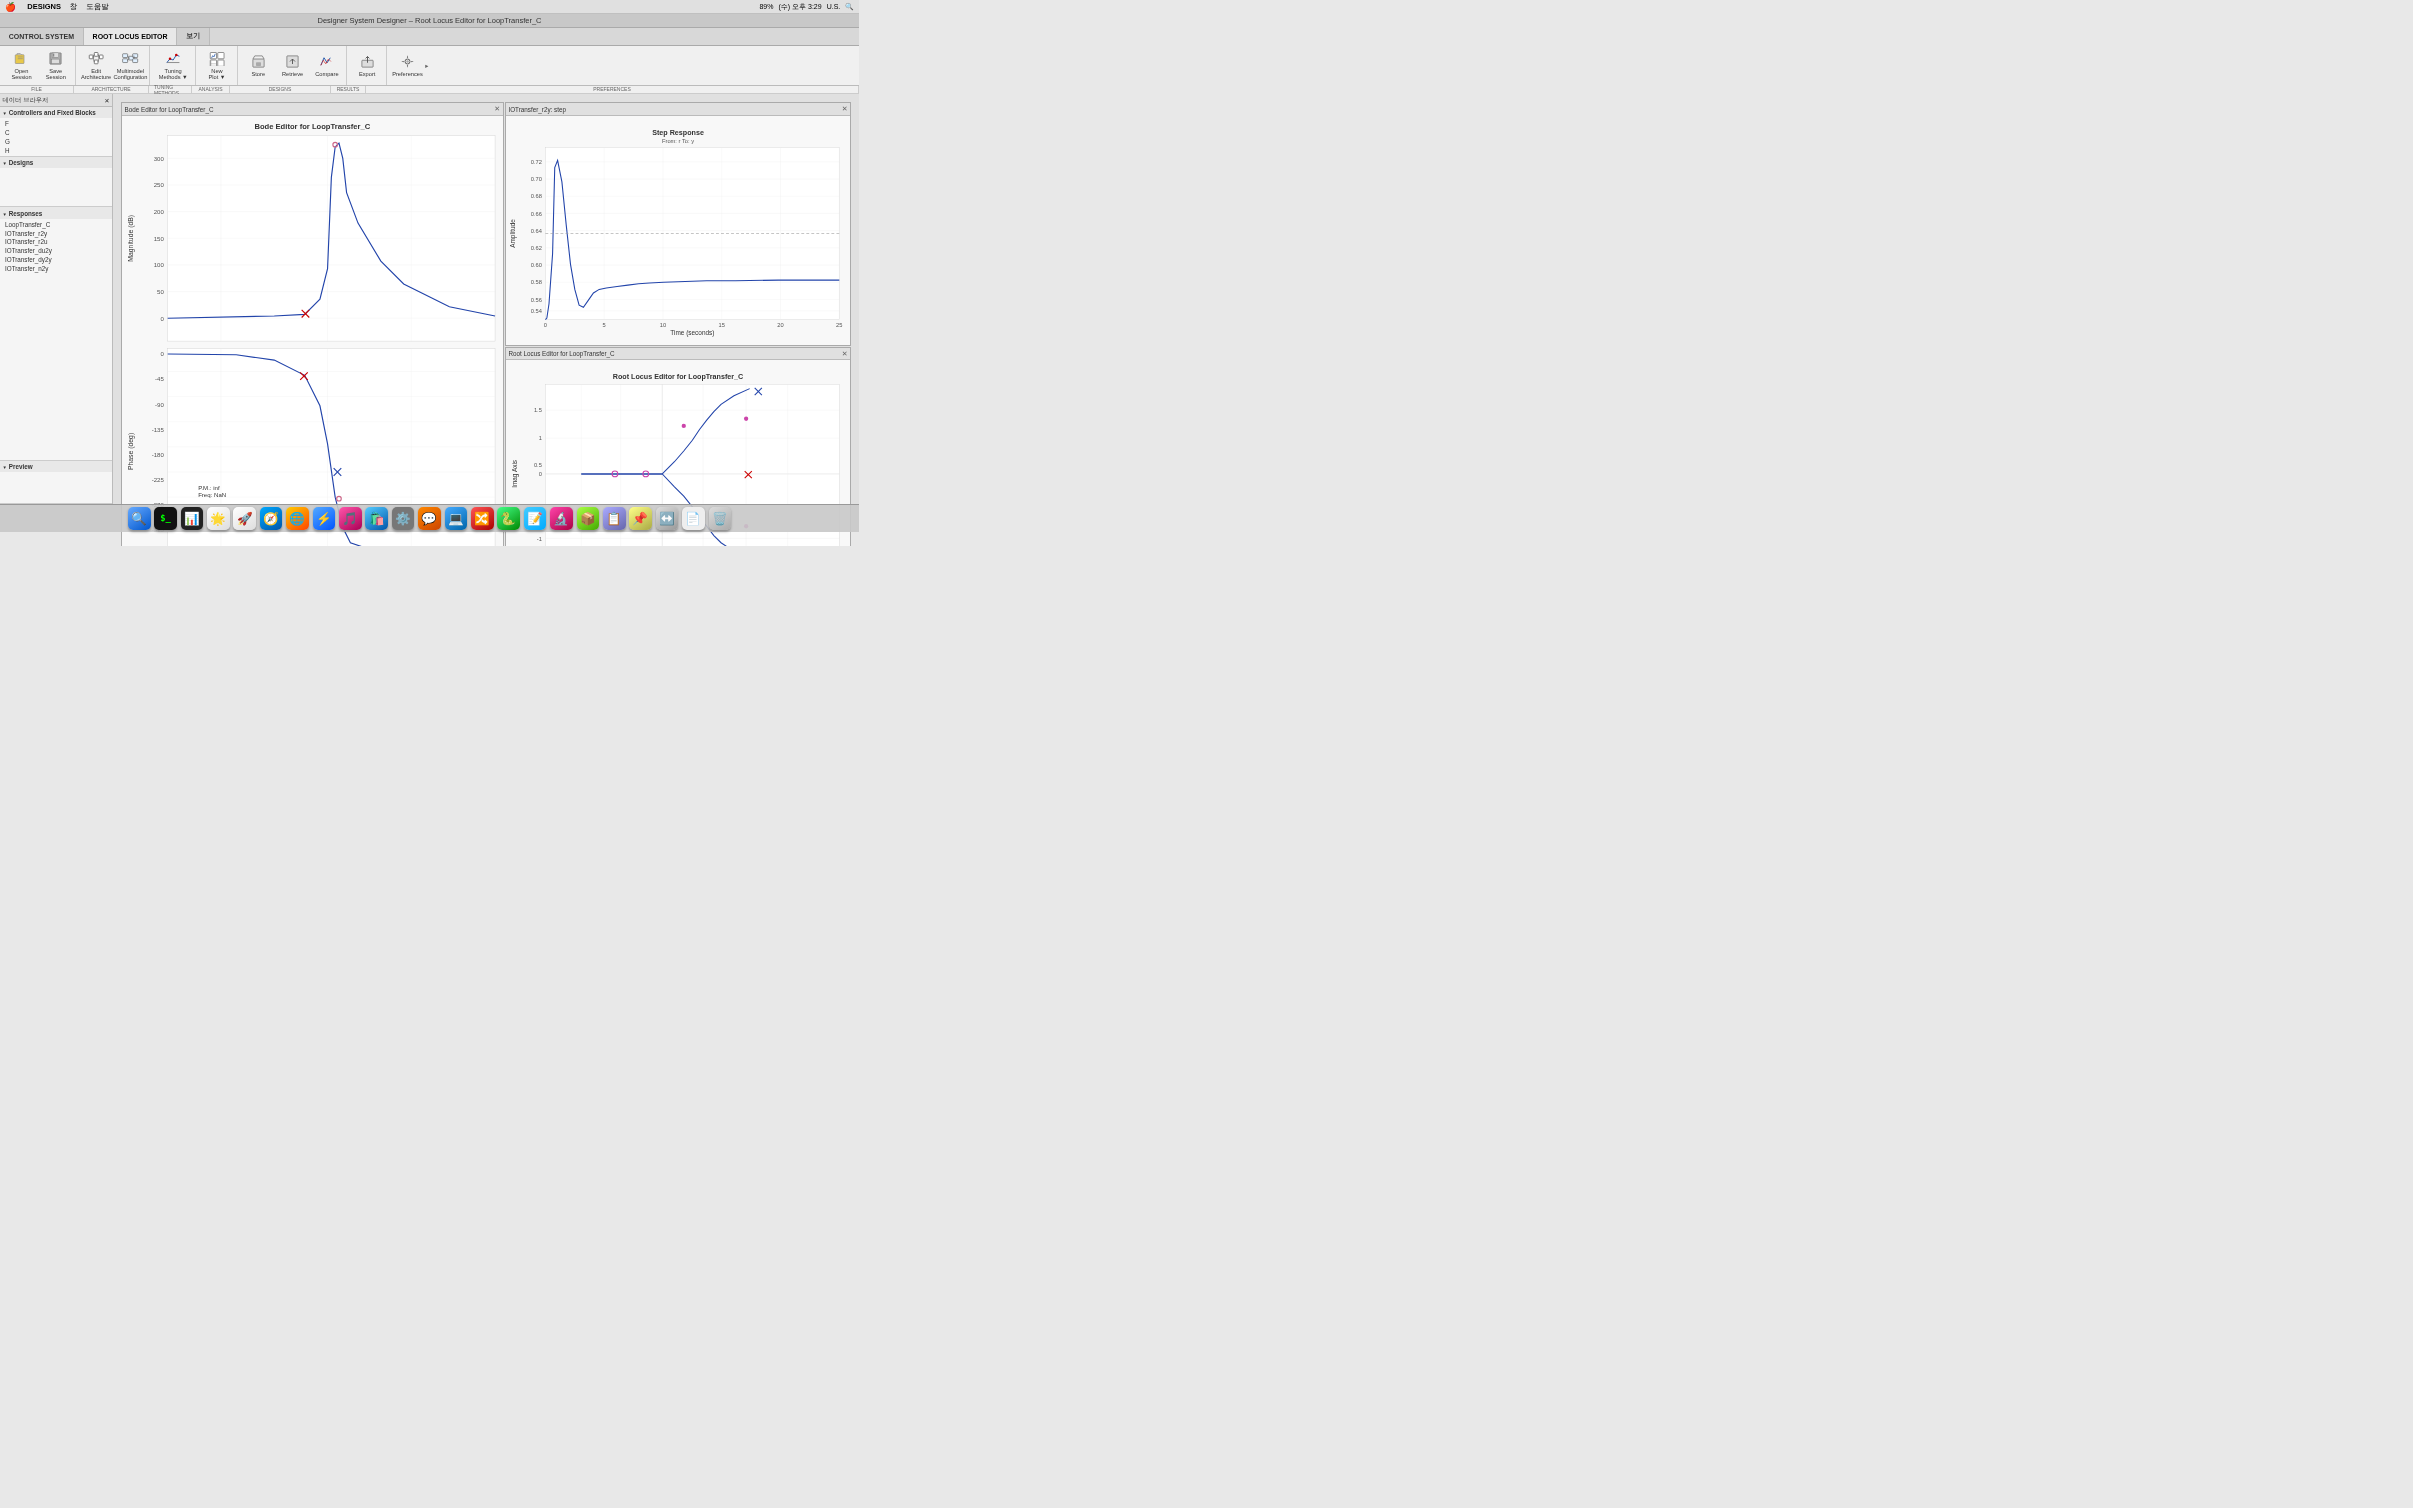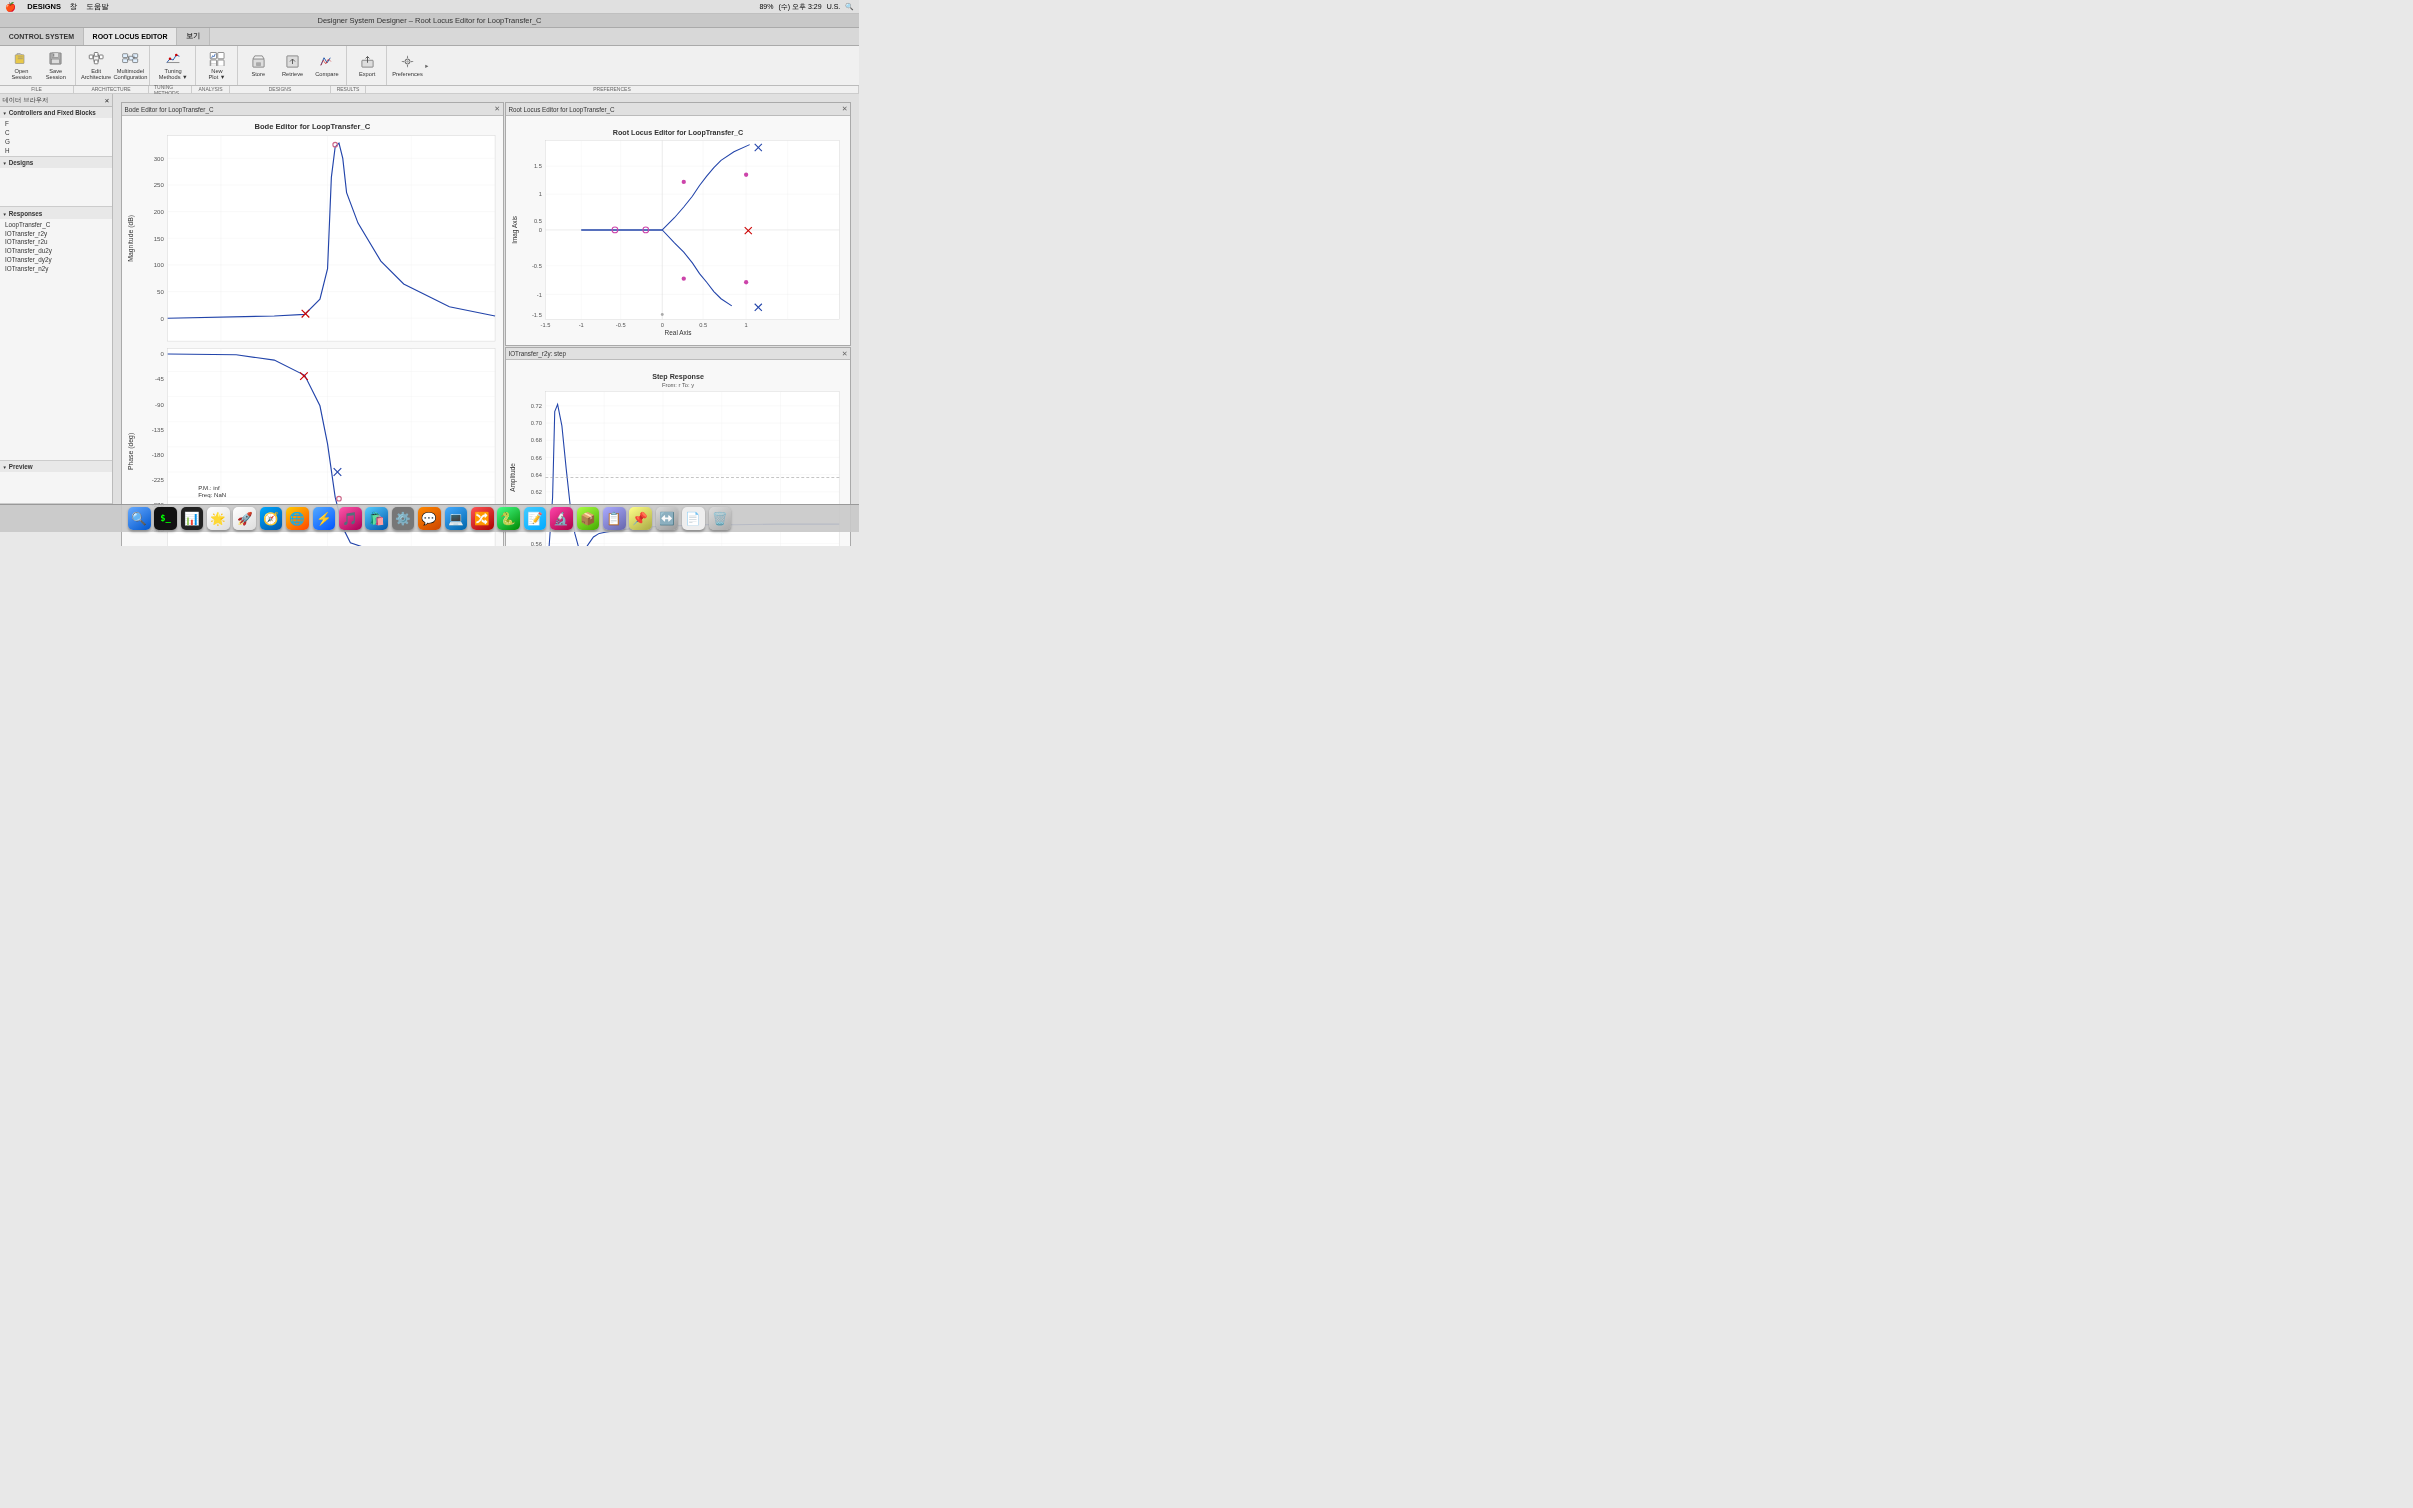--- a/index.html
+++ b/index.html
@@ -641,90 +641,20 @@
 
             <text x="275" y="622" text-anchor="middle" class="axis-title">Frequency (rad/s)</text>
           </svg>
         </div>
       </div>
 
       <div style="display:flex;flex-direction:column;flex:1;gap:1.3px;">
 
         <div class="plot-panel" style="flex:1;">
           <div class="plot-panel-header">
-            <span>Root Locus Editor for LoopTransfer_C</span>
-            <span class="plot-panel-close">✕</span>
-          </div>
-          <div class="plot-content">
-            <svg class="chart-svg" viewBox="0 0 480 295" style="font-size:11px">
-
-              <text x="240" y="14" text-anchor="middle" class="plot-title">Root Locus Editor for LoopTransfer_C</text>
-
-              <rect x="55" y="22" width="410" height="250" fill="white" stroke="#ccc" stroke-width="0.5"></rect>
-
-              <line x1="55" y1="58" x2="465" y2="58" stroke="#eee" stroke-width="0.5"></line>
-              <line x1="55" y1="97" x2="465" y2="97" stroke="#eee" stroke-width="0.5"></line>
-              <line x1="55" y1="147" x2="465" y2="147" stroke="#ddd" stroke-width="0.8"></line>
-              <line x1="55" y1="197" x2="465" y2="197" stroke="#eee" stroke-width="0.5"></line>
-              <line x1="55" y1="237" x2="465" y2="237" stroke="#eee" stroke-width="0.5"></line>
-
-              <line x1="105" y1="22" x2="105" y2="272" stroke="#eee" stroke-width="0.5"></line>
-              <line x1="160" y1="22" x2="160" y2="272" stroke="#eee" stroke-width="0.5"></line>
-              <line x1="218" y1="22" x2="218" y2="272" stroke="#ddd" stroke-width="0.8"></line>
-              <line x1="275" y1="22" x2="275" y2="272" stroke="#eee" stroke-width="0.5"></line>
-              <line x1="335" y1="22" x2="335" y2="272" stroke="#eee" stroke-width="0.5"></line>
-              <line x1="393" y1="22" x2="393" y2="272" stroke="#eee" stroke-width="0.5"></line>
-
-              <text x="50" y="60" text-anchor="end" class="axis-label">1.5</text>
-              <text x="50" y="99" text-anchor="end" class="axis-label">1</text>
-              <text x="50" y="138" text-anchor="end" class="axis-label">0.5</text>
-              <text x="50" y="150" text-anchor="end" class="axis-label">0</text>
-              <text x="50" y="200" text-anchor="end" class="axis-label">-0.5</text>
-              <text x="50" y="240" text-anchor="end" class="axis-label">-1</text>
-              <text x="50" y="268" text-anchor="end" class="axis-label">-1.5</text>
-
-              <text x="15" y="147" text-anchor="middle" class="axis-title" transform="rotate(-90, 15, 147)">Imag Axis</text>
-
-              <text x="55" y="282" text-anchor="middle" class="axis-label">-1.5</text>
-              <text x="105" y="282" text-anchor="middle" class="axis-label">-1</text>
-              <text x="160" y="282" text-anchor="middle" class="axis-label">-0.5</text>
-              <text x="218" y="282" text-anchor="middle" class="axis-label">0</text>
-              <text x="275" y="282" text-anchor="middle" class="axis-label">0.5</text>
-              <text x="335" y="282" text-anchor="middle" class="axis-label">1</text>
-
-              <text x="240" y="293" text-anchor="middle" class="axis-title">Real Axis</text>
-
-              <path d="M 105,147 L 130,147 L 160,147 L 180,147 L 200,147 L 218,147" fill="none" stroke="#2244aa" stroke-width="1.5"></path>
-              <path d="M 218,147 L 235,130 L 248,115 L 260,100 L 270,85 L 280,72 L 290,60 L 300,50 L 318,38 L 340,28" fill="none" stroke="#2244aa" stroke-width="1.5"></path>
-
-              <path d="M 105,147 L 218,147 L 235,165 L 248,178 L 260,193 L 270,208 L 280,220 L 290,233 L 300,243 L 315,253" fill="none" stroke="#2244aa" stroke-width="1.5"></path>
-
-              <circle cx="152" cy="147" r="4" fill="none" stroke="#cc44aa" stroke-width="1.5"></circle>
-              <circle cx="195" cy="147" r="4" fill="none" stroke="#cc44aa" stroke-width="1.5"></circle>
-
-              <circle cx="335" cy="70" r="3" fill="#cc44aa" stroke="none"></circle>
-              <circle cx="248" cy="80" r="3" fill="#cc44aa" stroke="none"></circle>
-              <circle cx="248" cy="215" r="3" fill="#cc44aa" stroke="none"></circle>
-              <circle cx="335" cy="220" r="3" fill="#cc44aa" stroke="none"></circle>
-
-              <line x1="333" y1="143" x2="343" y2="153" stroke="#cc0000" stroke-width="1.5"></line>
-              <line x1="343" y1="143" x2="333" y2="153" stroke="#cc0000" stroke-width="1.5"></line>
-
-              <line x1="347" y1="27" x2="357" y2="37" stroke="#2244aa" stroke-width="1.5"></line>
-              <line x1="357" y1="27" x2="347" y2="37" stroke="#2244aa" stroke-width="1.5"></line>
-              <line x1="347" y1="250" x2="357" y2="260" stroke="#2244aa" stroke-width="1.5"></line>
-              <line x1="357" y1="250" x2="347" y2="260" stroke="#2244aa" stroke-width="1.5"></line>
-
-              <circle cx="218" cy="265" r="2" fill="#aaa"></circle>
-            </svg>
-          </div>
-        </div>
-
-        <div class="plot-panel" style="flex:1;">
-          <div class="plot-panel-header">
             <span>IOTransfer_r2y: step</span>
             <span class="plot-panel-close">✕</span>
           </div>
           <div class="plot-content">
             <svg class="chart-svg" viewBox="0 0 480 295" style="font-size:11px">
 
               <text x="240" y="14" text-anchor="middle" class="plot-title">Step Response</text>
               <text x="240" y="26" text-anchor="middle" font-size="8" fill="#555">From: r  To: y</text>
 
               <rect x="55" y="32" width="410" height="240" fill="white" stroke="#ccc" stroke-width="0.5"></rect>
@@ -764,20 +694,90 @@
               <text x="219" y="282" text-anchor="middle" class="axis-label">10</text>
               <text x="301" y="282" text-anchor="middle" class="axis-label">15</text>
               <text x="383" y="282" text-anchor="middle" class="axis-label">20</text>
               <text x="465" y="282" text-anchor="middle" class="axis-label">25</text>
 
               <text x="260" y="293" text-anchor="middle" class="axis-title">Time (seconds)</text>
 
               <path d="M 55,272 L 57,270 L 60,250 L 65,180 L 68,60 L 72,50 L 78,80 L 84,140 L 90,195 L 96,230 L 102,252 L 108,255 L 115,245 L 122,235 L 130,230 L 140,228 L 155,226 L 170,224 L 185,222 L 200,221 L 220,220 L 250,219 L 280,218 L 320,218 L 380,217 L 465,217" fill="none" stroke="#2244aa" stroke-width="1.5"></path>
 
               <line x1="55" y1="152" x2="465" y2="152" stroke="#999" stroke-width="0.8" stroke-dasharray="4,3"></line>
+            </svg>
+          </div>
+        </div>
+
+        <div class="plot-panel" style="flex:1;">
+          <div class="plot-panel-header">
+            <span>Root Locus Editor for LoopTransfer_C</span>
+            <span class="plot-panel-close">✕</span>
+          </div>
+          <div class="plot-content">
+            <svg class="chart-svg" viewBox="0 0 480 295" style="font-size:11px">
+
+              <text x="240" y="14" text-anchor="middle" class="plot-title">Root Locus Editor for LoopTransfer_C</text>
+
+              <rect x="55" y="22" width="410" height="250" fill="white" stroke="#ccc" stroke-width="0.5"></rect>
+
+              <line x1="55" y1="58" x2="465" y2="58" stroke="#eee" stroke-width="0.5"></line>
+              <line x1="55" y1="97" x2="465" y2="97" stroke="#eee" stroke-width="0.5"></line>
+              <line x1="55" y1="147" x2="465" y2="147" stroke="#ddd" stroke-width="0.8"></line>
+              <line x1="55" y1="197" x2="465" y2="197" stroke="#eee" stroke-width="0.5"></line>
+              <line x1="55" y1="237" x2="465" y2="237" stroke="#eee" stroke-width="0.5"></line>
+
+              <line x1="105" y1="22" x2="105" y2="272" stroke="#eee" stroke-width="0.5"></line>
+              <line x1="160" y1="22" x2="160" y2="272" stroke="#eee" stroke-width="0.5"></line>
+              <line x1="218" y1="22" x2="218" y2="272" stroke="#ddd" stroke-width="0.8"></line>
+              <line x1="275" y1="22" x2="275" y2="272" stroke="#eee" stroke-width="0.5"></line>
+              <line x1="335" y1="22" x2="335" y2="272" stroke="#eee" stroke-width="0.5"></line>
+              <line x1="393" y1="22" x2="393" y2="272" stroke="#eee" stroke-width="0.5"></line>
+
+              <text x="50" y="60" text-anchor="end" class="axis-label">1.5</text>
+              <text x="50" y="99" text-anchor="end" class="axis-label">1</text>
+              <text x="50" y="138" text-anchor="end" class="axis-label">0.5</text>
+              <text x="50" y="150" text-anchor="end" class="axis-label">0</text>
+              <text x="50" y="200" text-anchor="end" class="axis-label">-0.5</text>
+              <text x="50" y="240" text-anchor="end" class="axis-label">-1</text>
+              <text x="50" y="268" text-anchor="end" class="axis-label">-1.5</text>
+
+              <text x="15" y="147" text-anchor="middle" class="axis-title" transform="rotate(-90, 15, 147)">Imag Axis</text>
+
+              <text x="55" y="282" text-anchor="middle" class="axis-label">-1.5</text>
+              <text x="105" y="282" text-anchor="middle" class="axis-label">-1</text>
+              <text x="160" y="282" text-anchor="middle" class="axis-label">-0.5</text>
+              <text x="218" y="282" text-anchor="middle" class="axis-label">0</text>
+              <text x="275" y="282" text-anchor="middle" class="axis-label">0.5</text>
+              <text x="335" y="282" text-anchor="middle" class="axis-label">1</text>
+
+              <text x="240" y="293" text-anchor="middle" class="axis-title">Real Axis</text>
+
+              <path d="M 105,147 L 130,147 L 160,147 L 180,147 L 200,147 L 218,147" fill="none" stroke="#2244aa" stroke-width="1.5"></path>
+              <path d="M 218,147 L 235,130 L 248,115 L 260,100 L 270,85 L 280,72 L 290,60 L 300,50 L 318,38 L 340,28" fill="none" stroke="#2244aa" stroke-width="1.5"></path>
+
+              <path d="M 105,147 L 218,147 L 235,165 L 248,178 L 260,193 L 270,208 L 280,220 L 290,233 L 300,243 L 315,253" fill="none" stroke="#2244aa" stroke-width="1.5"></path>
+
+              <circle cx="152" cy="147" r="4" fill="none" stroke="#cc44aa" stroke-width="1.5"></circle>
+              <circle cx="195" cy="147" r="4" fill="none" stroke="#cc44aa" stroke-width="1.5"></circle>
+
+              <circle cx="335" cy="70" r="3" fill="#cc44aa" stroke="none"></circle>
+              <circle cx="248" cy="80" r="3" fill="#cc44aa" stroke="none"></circle>
+              <circle cx="248" cy="215" r="3" fill="#cc44aa" stroke="none"></circle>
+              <circle cx="335" cy="220" r="3" fill="#cc44aa" stroke="none"></circle>
+
+              <line x1="333" y1="143" x2="343" y2="153" stroke="#cc0000" stroke-width="1.5"></line>
+              <line x1="343" y1="143" x2="333" y2="153" stroke="#cc0000" stroke-width="1.5"></line>
+
+              <line x1="347" y1="27" x2="357" y2="37" stroke="#2244aa" stroke-width="1.5"></line>
+              <line x1="357" y1="27" x2="347" y2="37" stroke="#2244aa" stroke-width="1.5"></line>
+              <line x1="347" y1="250" x2="357" y2="260" stroke="#2244aa" stroke-width="1.5"></line>
+              <line x1="357" y1="250" x2="347" y2="260" stroke="#2244aa" stroke-width="1.5"></line>
+
+              <circle cx="218" cy="265" r="2" fill="#aaa"></circle>
             </svg>
           </div>
         </div>
       </div>
     </div>
   </div>
 </div>
 
 <div class="dock">
   <div class="dock-item" style="background:linear-gradient(145deg,#6af,#05c);">🔍</div>

